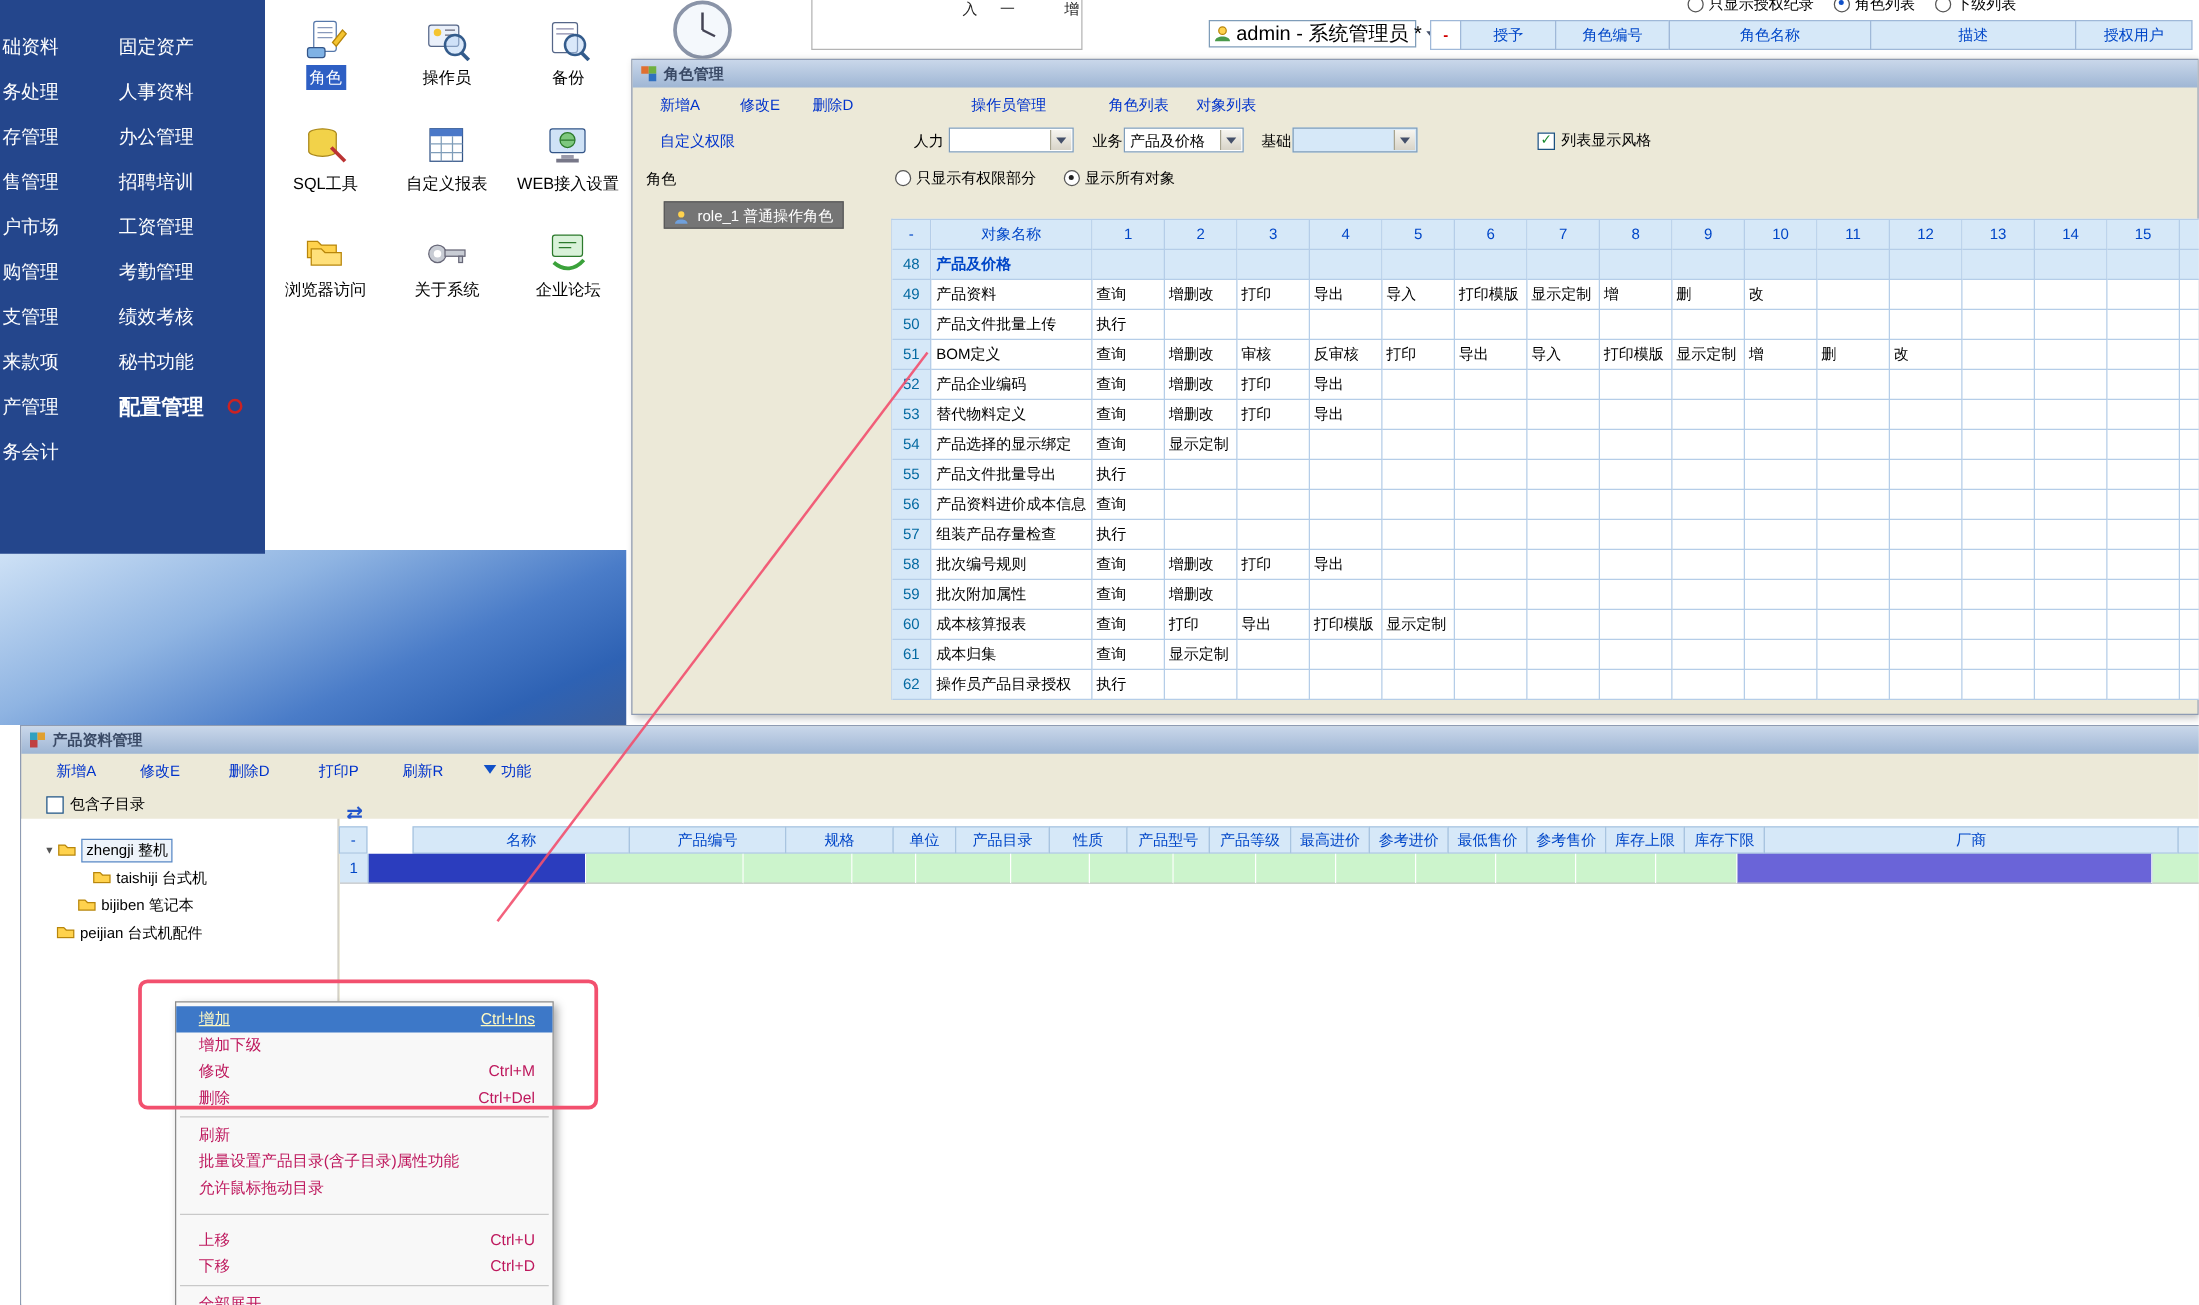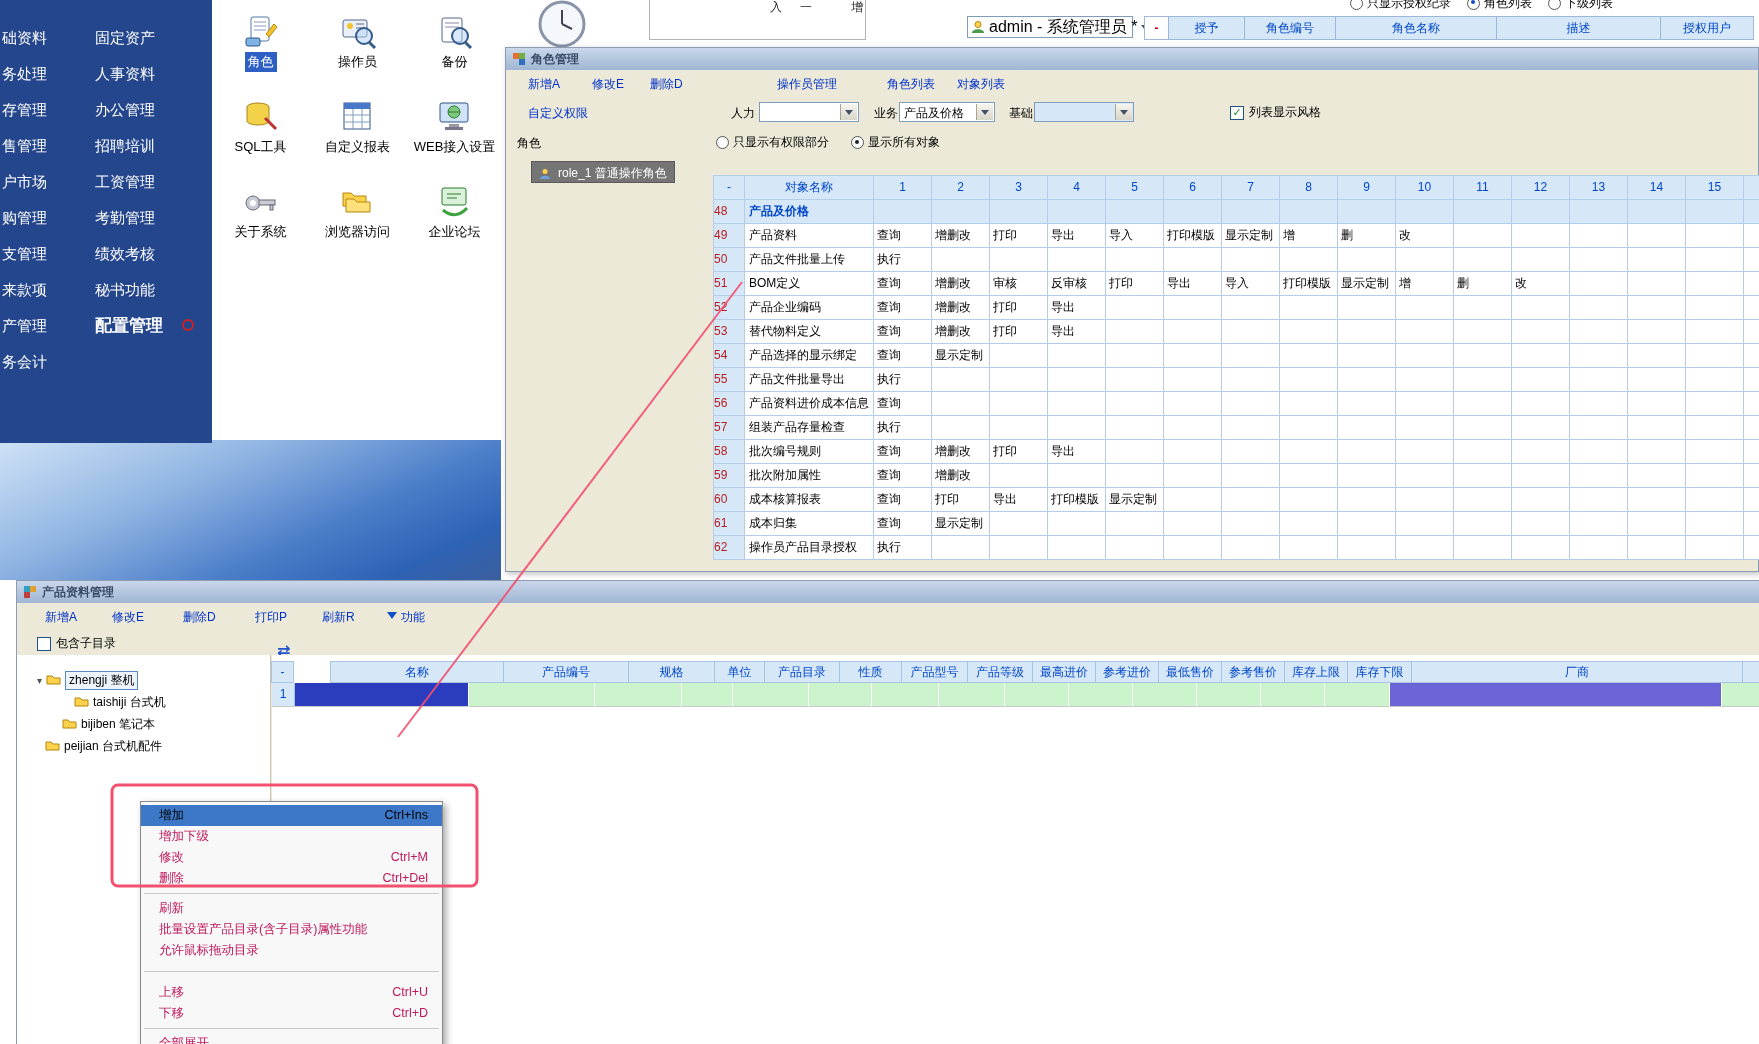--- a/index.html
+++ b/index.html
@@ -79,21 +79,21 @@
   #radio-perm-part{position:absolute;left:210px;top:2px;}
   #radio-all-obj{position:absolute;left:345px;top:2px;}
   #role-item{position:absolute;left:25px;top:113px;height:22px;background:#757575;border:1px solid #5a5a5a;
     color:#fff;display:inline-flex;align-items:flex-end;gap:5px;padding:0 7px;font-size:12px;cursor:pointer;box-sizing:border-box;}
 
   #role-table{position:absolute;left:207px;top:127px;width:1047px;background:#fff;
     border-left:1px solid #b5cde8;border-top:1px solid #b5cde8;}
   .rt-row{display:flex;height:24px;}
   .rt-cell{box-sizing:border-box;border-right:1px solid #b5cde8;border-bottom:1px solid #b5cde8;
     font-size:12px;line-height:22px;overflow:hidden;white-space:nowrap;}
-  .rt-idx{width:31px;background:#d6e8f8;color:#b91c1c;flex:none;}
+  .rt-idx{width:31px;background:#d6e8f8;color:#0369a1;text-align:center;flex:none;}
   .rt-name{width:129px;padding-left:4px;flex:none;}
   .rt-c{width:58px;padding-left:3px;flex:none;}
   .rt-fill{width:16px;border-right:none;flex:none;}
   .rt-head .rt-cell{background:#d6e8f8;color:#0046c8;text-align:center;padding-left:0;}
   .rt-row.cat .rt-cell{background:#d6e8f8;}
   .rt-row.cat .rt-name{color:#0046c8;font-weight:bold;}
 
   
   #product-window{left:16px;top:580px;width:1759px;height:464px;z-index:20;box-shadow:none;}
   #prod-toolbar{position:absolute;left:0;top:28px;width:100%;height:18px;}
@@ -117,21 +117,21 @@
   .pr-idx{background:#d6e8f8;color:#0046c8;text-align:center;line-height:22px;border-right:1px solid #a8c4e0;}
   .pr-sel{background:#2b3dbe;}
   .pr-green{background:#ccf4cc;}
   .pr-purple{background:#6a64d8;}
 
   
   #context-menu{position:absolute;left:140px;top:801px;width:303px;background:#f8f8f8;
     border:1px solid #8a8a8a;box-shadow:3px 3px 7px rgba(0,0,0,.35);padding:3px 0;z-index:50;box-sizing:border-box;}
   .cm-item{height:21px;line-height:21px;padding:0 14px 0 18px;display:flex;justify-content:space-between;
     font-size:12.5px;color:#be185d;cursor:pointer;}
-  .cm-item.hl{background:#3d78c8;color:#000000;}
+  .cm-item.hl{background:#3d78c8;color:#fef9c3;text-decoration:underline;}
   .cm-sep{height:1px;background:#c9c9c9;margin:4px 3px;}
   .cm-sep.big{margin:10px 3px;}
 
   
   #annotations{position:absolute;left:0;top:0;width:1759px;height:1044px;z-index:99;pointer-events:none;}
 
   
   .win-icon{display:inline-flex;width:14px;height:14px;flex:none;}
   .mini-icon{display:inline-flex;width:14px;height:14px;flex:none;}
 </style>
@@ -271,33 +271,33 @@
             <rect x="4" y="3" width="28" height="19" rx="2" fill="#cfe2f6" stroke="#335588"></rect>
             <circle cx="18" cy="12" r="6" fill="#7ec87e" stroke="#2c7a2c"></circle>
             <line x1="12" y1="12" x2="24" y2="12" stroke="#2c7a2c"></line>
             <rect x="13" y="24" width="10" height="3" fill="#99a"></rect>
             <rect x="9" y="27" width="18" height="3" fill="#778"></rect>
           </svg></div>
         <div class="launch-label">WEB接入设置</div>
       </div>
       <div class="launch-item">
         <div class="launch-icon"><svg width="38" height="34">
+            <path d="M4 8 h8 l3 3 h12 v10 h-23 z" fill="#ffd24d" stroke="#b8860b"></path>
+            <path d="M7 14 h8 l3 3 h13 v10 h-24 z" fill="#ffe07a" stroke="#b8860b"></path>
+          </svg></div>
+        <div class="launch-label">浏览器访问</div>
+      </div>
+      <div class="launch-item">
+        <div class="launch-icon"><svg width="38" height="34">
             <circle cx="11" cy="18" r="7" fill="#c8ccd4" stroke="#667"></circle>
             <circle cx="11" cy="18" r="3" fill="#fff"></circle>
             <rect x="17" y="15" width="16" height="5" fill="#c8ccd4" stroke="#667"></rect>
             <rect x="28" y="20" width="3" height="5" fill="#c8ccd4" stroke="#667"></rect>
           </svg></div>
         <div class="launch-label">关于系统</div>
-      </div>
-      <div class="launch-item">
-        <div class="launch-icon"><svg width="38" height="34">
-            <path d="M4 8 h8 l3 3 h12 v10 h-23 z" fill="#ffd24d" stroke="#b8860b"></path>
-            <path d="M7 14 h8 l3 3 h13 v10 h-24 z" fill="#ffe07a" stroke="#b8860b"></path>
-          </svg></div>
-        <div class="launch-label">浏览器访问</div>
       </div>
       <div class="launch-item">
         <div class="launch-icon"><svg width="38" height="34">
             <rect x="6" y="3" width="24" height="17" rx="2" fill="#d9f2d9" stroke="#2c7a2c"></rect>
             <line x1="11" y1="9" x2="25" y2="9" stroke="#2c7a2c"></line>
             <line x1="11" y1="13" x2="21" y2="13" stroke="#2c7a2c"></line>
             <path d="M7 25 c8 7 17 6 24 -2" stroke="#3ba23b" stroke-width="3" fill="none"></path>
           </svg></div>
         <div class="launch-label">企业论坛</div>
       </div>

